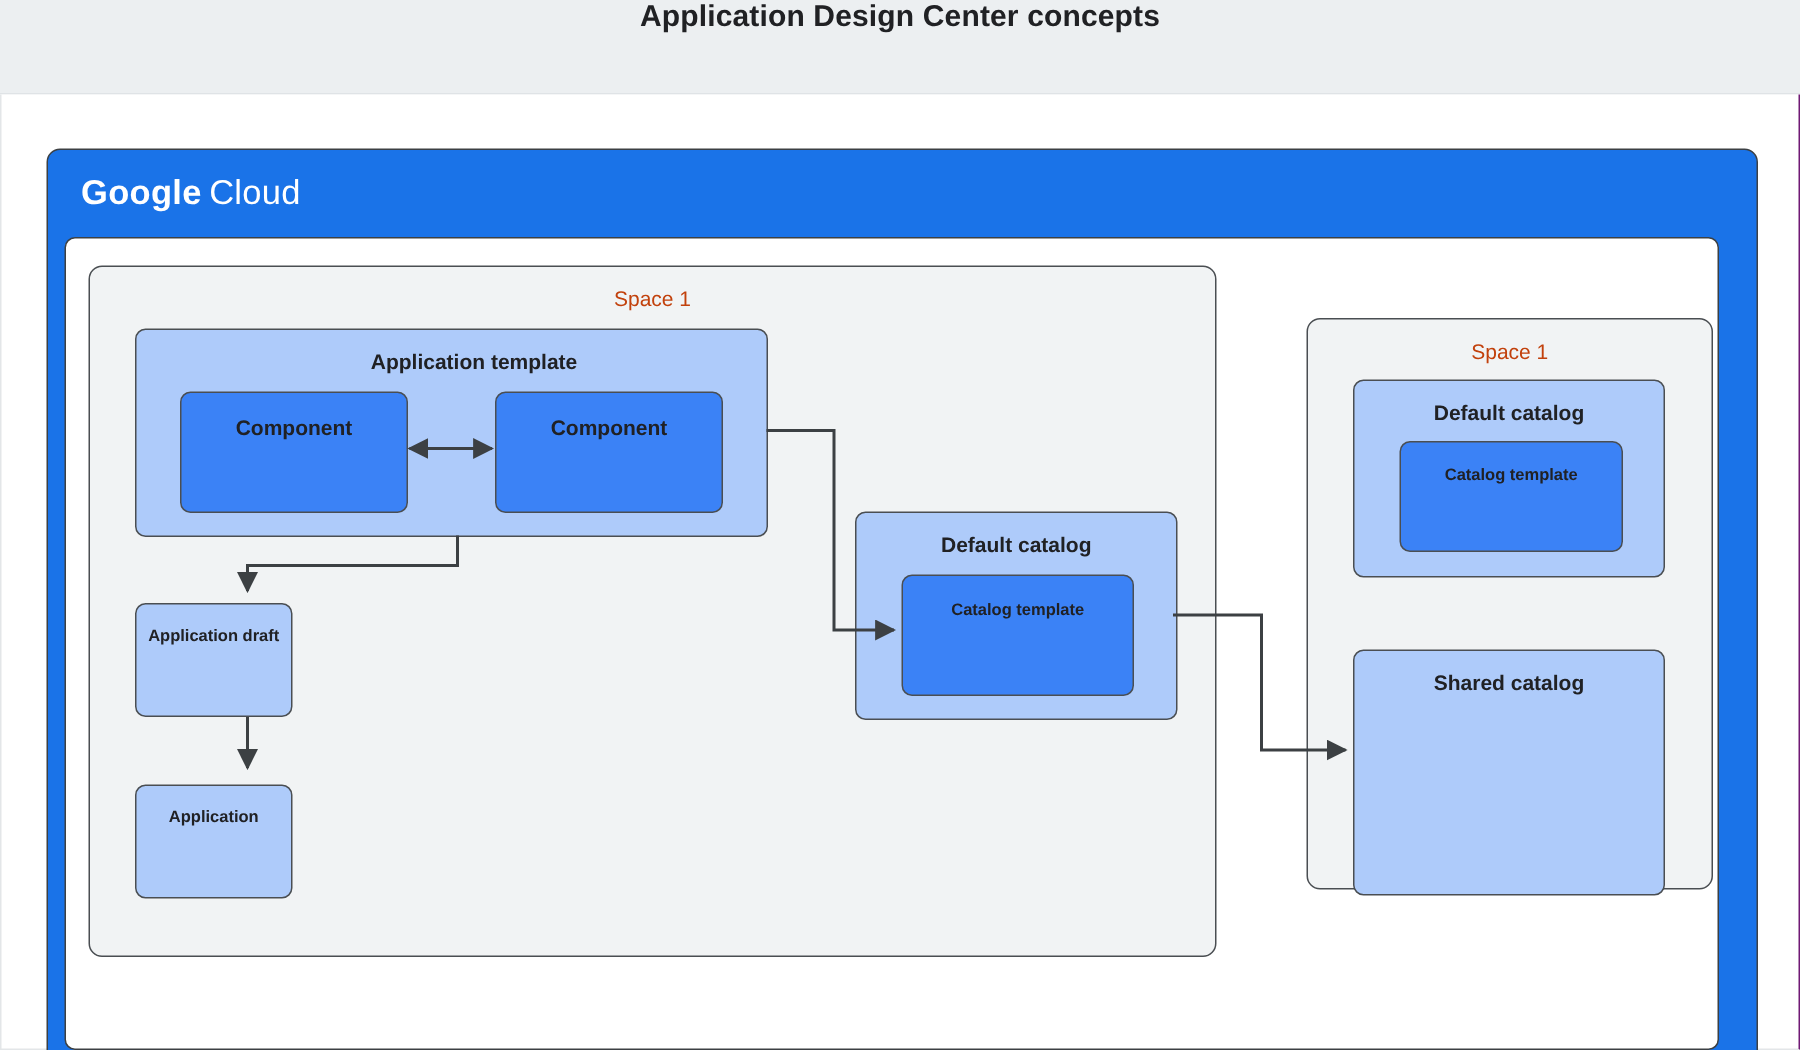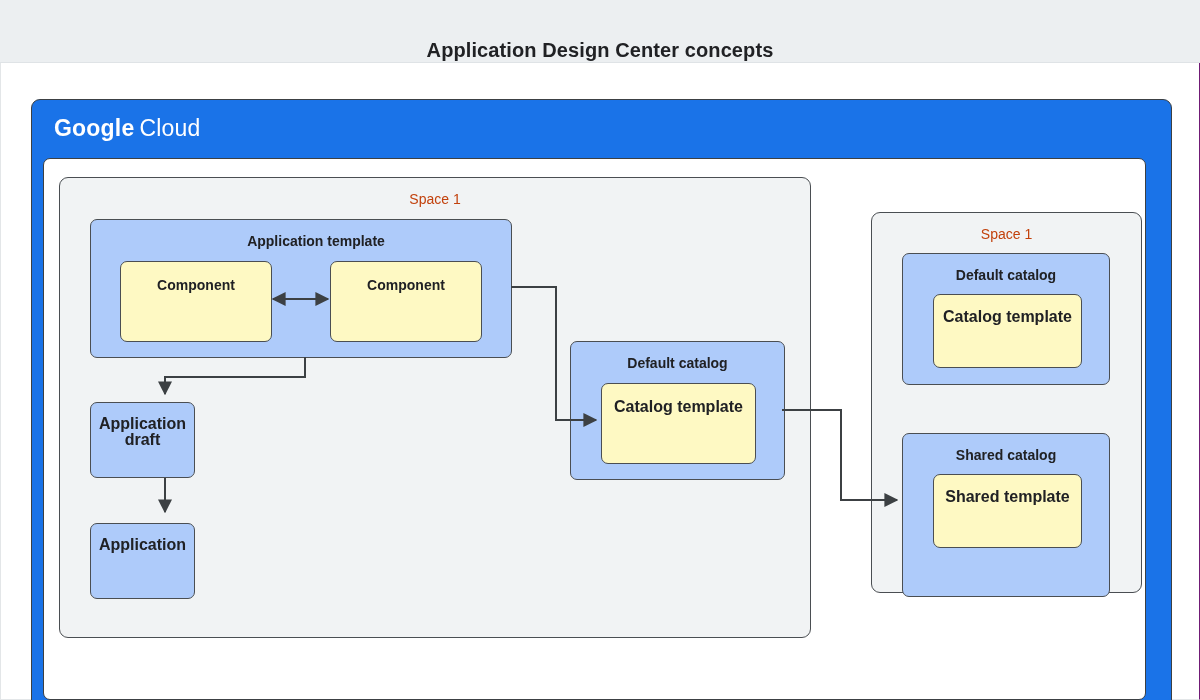--- a/index.html
+++ b/index.html
@@ -10,21 +10,21 @@
     color:#202124;
     overflow:hidden;
     position:relative;
   }
   
   #header-bar{
     position:absolute;left:0;top:0;width:1200px;height:63px;
     background:#eceff1;
     border-bottom:1px solid #dfe3e6;
     box-sizing:border-box;
-    display:flex;align-items:flex-end;justify-content:center;
+    display:flex;align-items:flex-start;justify-content:center;
   }
   #page-title{
     font-size:20px;font-weight:bold;color:#202124;letter-spacing:.1px;
   }
   
   #canvas{
     position:absolute;left:0;top:63px;width:1200px;height:637px;
     background:#ffffff;
     border-left:1px solid #e3e6e8;
     border-right:1px solid #701a75;
@@ -67,31 +67,31 @@
   }
   .blue-box{
     position:absolute;
     background:#aecbfa;
     border:1.8px solid #4a4e52;
     border-radius:7px;
     box-sizing:border-box;
   }
   .gray-box{
     position:absolute;
-    background:#fef9c3;
+    background:#3b82f6;
     border:1.8px solid #4a4e52;
     border-radius:7px;
     box-sizing:border-box;
   }
   .box-label{
     position:absolute;left:0;right:0;text-align:center;
     font-size:14px;font-weight:bold;color:#202124;
     line-height:16px;
   }
-  .box-label.sm{font-size:16px;}
+  .box-label.sm{font-size:11px;}
   
   #edges{
     position:absolute;left:0;top:0;width:1200px;height:637px;
     pointer-events:none;
   }
 </style>
 </head>
 <body>
 
 <div id="header-bar">
@@ -142,23 +142,20 @@
 
         <div class="blue-box" style="left:30px;top:40px;width:208px;height:132px;">
           <div class="box-label" style="top:13px;">Default catalog</div>
           <div class="gray-box" style="left:30px;top:40px;width:149px;height:74px;">
             <div class="box-label sm" style="top:14px;">Catalog template</div>
           </div>
         </div>
 
         <div class="blue-box" style="left:30px;top:220px;width:208px;height:164px;">
           <div class="box-label" style="top:13px;">Shared catalog</div>
-          <div class="gray-box" style="left:30px;top:40px;width:149px;height:74px;">
-            <div class="box-label sm" style="top:14px;">Shared template</div>
-          </div>
         </div>
       </div>
 
     </div>
   </div>
 
   <svg id="edges" viewBox="0 0 1200 637">
     <defs>
       <marker id="arrow-end" viewBox="0 0 10 10" refX="9" refY="5" markerWidth="7" markerHeight="7" orient="auto-start-reverse">
         <path d="M0,0 L10,5 L0,10 z" fill="#3c4043"></path>

